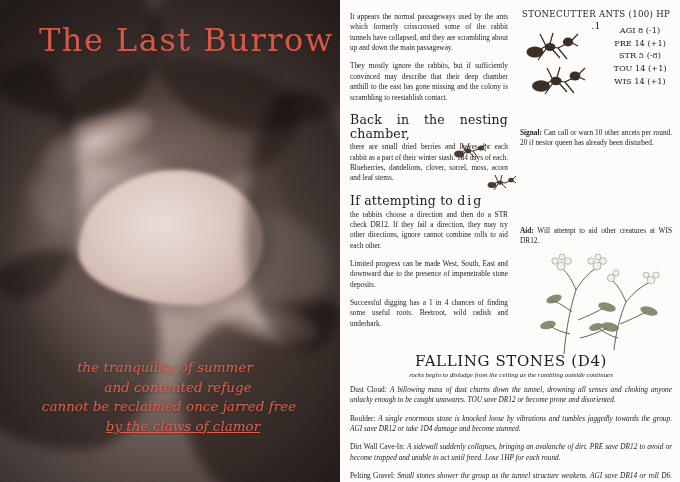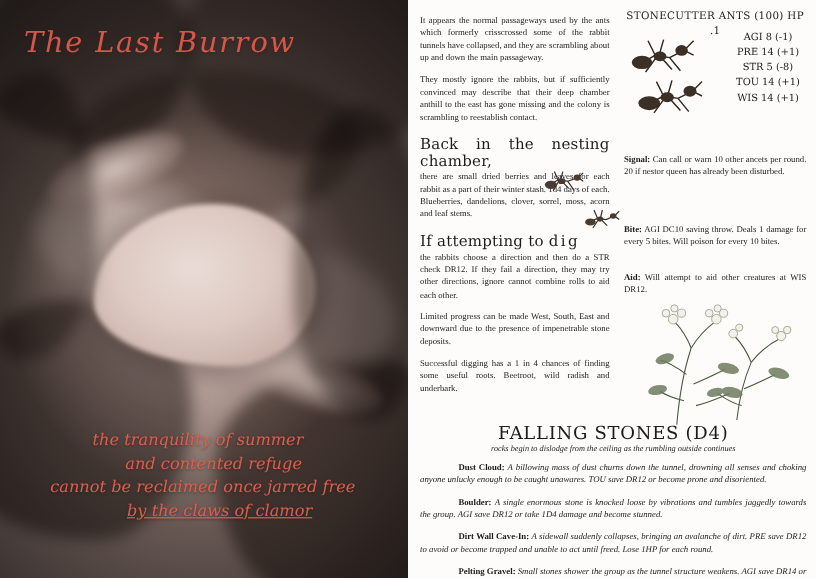--- a/index.html
+++ b/index.html
@@ -65,25 +65,24 @@
     left: 210px; top: 300px;
     width: 110px; height: 40px;
     background: radial-gradient(ellipse at 50% 50%, rgba(225,208,200,0.75) 0%, rgba(180,155,148,0.35) 60%, rgba(140,118,112,0) 100%);
     border-radius: 50%;
     transform: rotate(16deg);
     filter: blur(4px);
   }
 
   #art-title {
     position: absolute;
-    left: 20px; top: 22px;
+    left: 39px; top: 22px;
     width: 300px;
     font-family: "DejaVu Serif", serif;
-    font-style: italic;
-    font-size: 24px;
+    font-size: 32px;
     letter-spacing: 1.5px;
     color: #d6574a;
     text-shadow: 0 1px 2px rgba(60,30,25,0.45);
     line-height: 1.15;
   }
   #art-subtitle {
     position: absolute;
     left: 20px; top: 358px;
     width: 290px;
     text-align: center;
@@ -182,21 +181,21 @@
     font-style: italic;
     text-align: center;
     margin: 1px 0 7px 0;
   }
   .hazard {
     font-size: 7.3px;
     line-height: 1.42;
     margin: 0 0 8px 0;
     text-align: justify;
   }
-  .hazard .lead { font-weight: bold; font-style: normal; margin-left: 32px; }
+  .hazard .lead { font-weight: normal; font-style: normal; }
   .hazard .body { font-style: italic; }
 
   
   .doodle-ant { position: absolute; }
 </style>
 </head>
 <body>
 
 <div id="page">
 
@@ -290,24 +289,20 @@
       <div>AGI 8 (-1)</div>
       <div>PRE 14 (+1)</div>
       <div>STR 5 (-8)</div>
       <div>TOU 14 (+1)</div>
       <div>WIS 14 (+1)</div>
     </div>
 
     <div id="signal-note" class="right-note">
       <span class="lead">Signal:</span>
       <span>Can call or warn 10 other ancets per round. 20 if nestor queen has already been disturbed.</span>
-    </div>
-    <div id="bite-note" class="right-note">
-      <span class="lead">Bite:</span>
-      <span>AGI DC10 saving throw. Deals 1 damage for every 5 bites. Will poison for every 10 bites.</span>
     </div>
     <div id="aid-note" class="right-note">
       <span class="lead">Aid:</span>
       <span>Will attempt to aid other creatures at WIS DR12.</span>
     </div>
   </div>
 
   <svg id="plant-art" viewBox="0 0 150 110">
     <g stroke="#4a5740" stroke-width="0.9" fill="none">
       <path d="M40 104 C42 80 46 58 52 40"></path>

